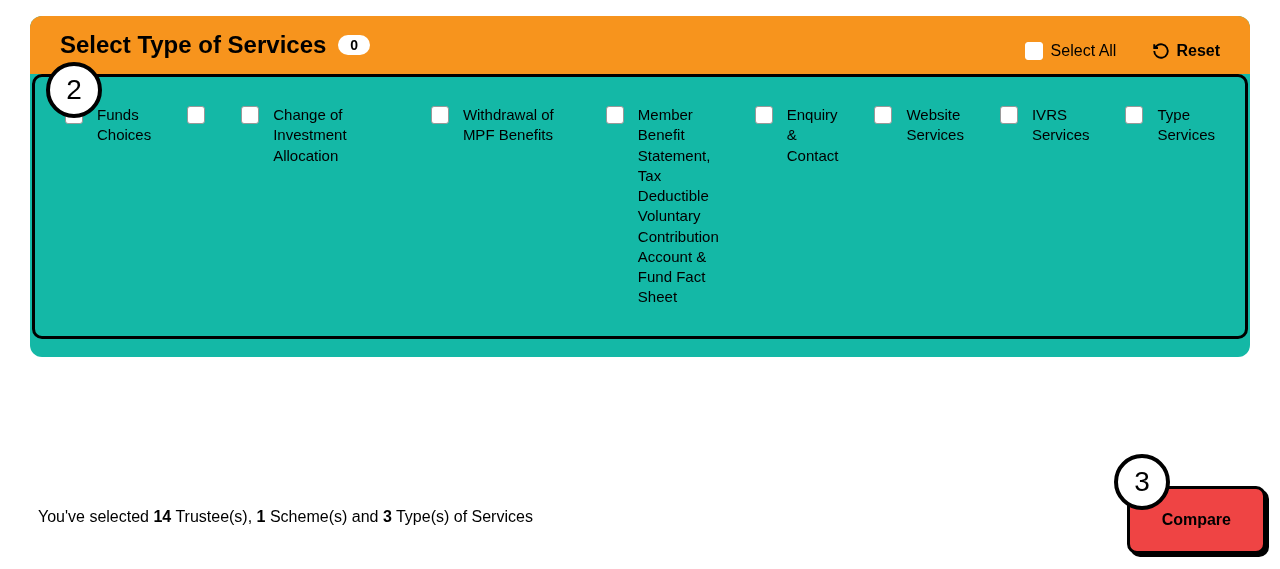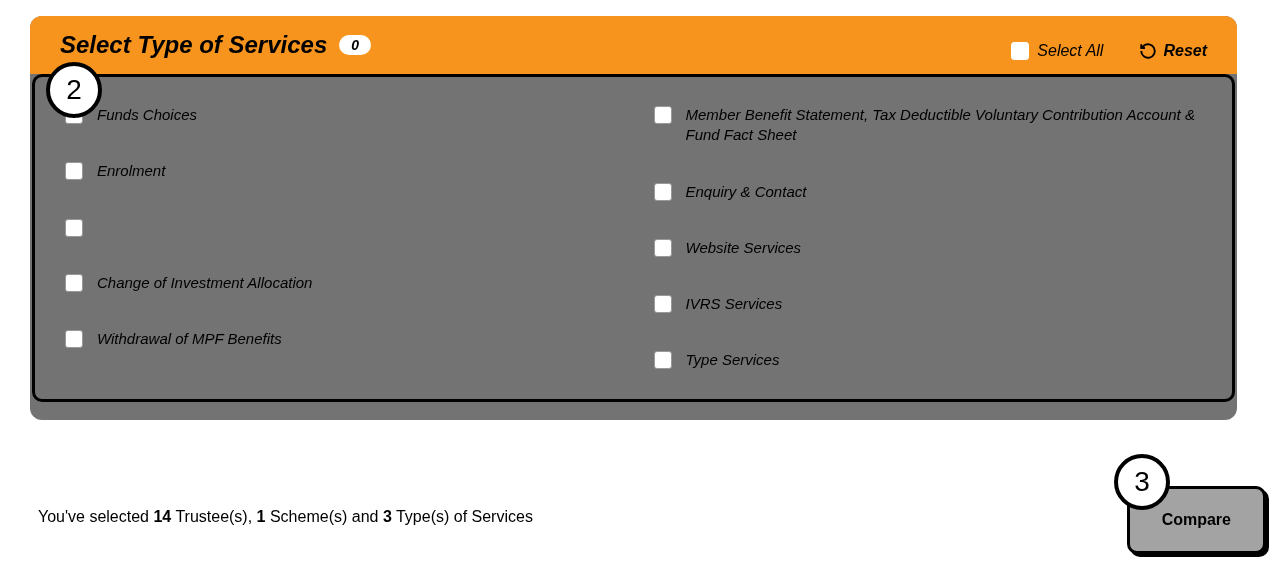--- a/index.html
+++ b/index.html
@@ -8,24 +8,23 @@
     background: #fff;
     width: 1280px;
     height: 569px;
     overflow: hidden;
     position: relative;
   }
   .card {
     position: absolute;
     top: 16px;
     left: 30px;
-    right: 43px;
+    right: 30px;
     border-radius: 12px;
-    background: #737373;
-    font-style: italic;
+    background: #14b8a6;
   }
   .card-header {
     background: #f7941d;
     border-top-left-radius: 12px;
     border-top-right-radius: 12px;
     padding: 14px 30px;
     display: flex;
     align-items: center;
     justify-content: space-between;
   }
@@ -102,21 +101,21 @@
     left: 2px;
     right: 2px;
     bottom: 8px;
     height: 10px;
     background: #000;
     border-radius: 0 0 10px 10px;
     z-index: -1;
   }
   .col {
     display: flex;
-    flex-direction: column;
+    flex-direction: row;
     gap: 36px;
   }
   .col-right {
     gap: 36px;
   }
   .opt {
     display: flex;
     align-items: flex-start;
     gap: 14px;
     cursor: pointer;
@@ -167,21 +166,21 @@
   .footer .summary b {
     font-weight: 700;
   }
   .compare-wrap {
     position: absolute;
     right: 14px;
     top: 486px;
   }
   .compare-btn {
     position: relative;
-    background: #a3a3a3;
+    background: #ef4444;
     border: 3px solid #000;
     border-radius: 10px;
     padding: 22px 32px;
     font-weight: 700;
     font-size: 16px;
     cursor: pointer;
   }
   .compare-shadow {
     position: absolute;
     left: 3px;
@@ -223,24 +222,20 @@
 
   <div class="card-body-wrap">
     <div class="card-body">
       <div class="col">
         <label class="opt">
           <span class="chk outline"></span>
           <span>Funds Choices</span>
         </label>
         <label class="opt">
           <span class="chk outline"></span>
-          <span>Enrolment</span>
-        </label>
-        <label class="opt">
-          <span class="chk outline"></span>
         </label>
         <label class="opt">
           <span class="chk outline"></span>
           <span>Change of Investment Allocation</span>
         </label>
         <label class="opt">
           <span class="chk outline"></span>
           <span>Withdrawal of MPF Benefits</span>
         </label>
       </div>

